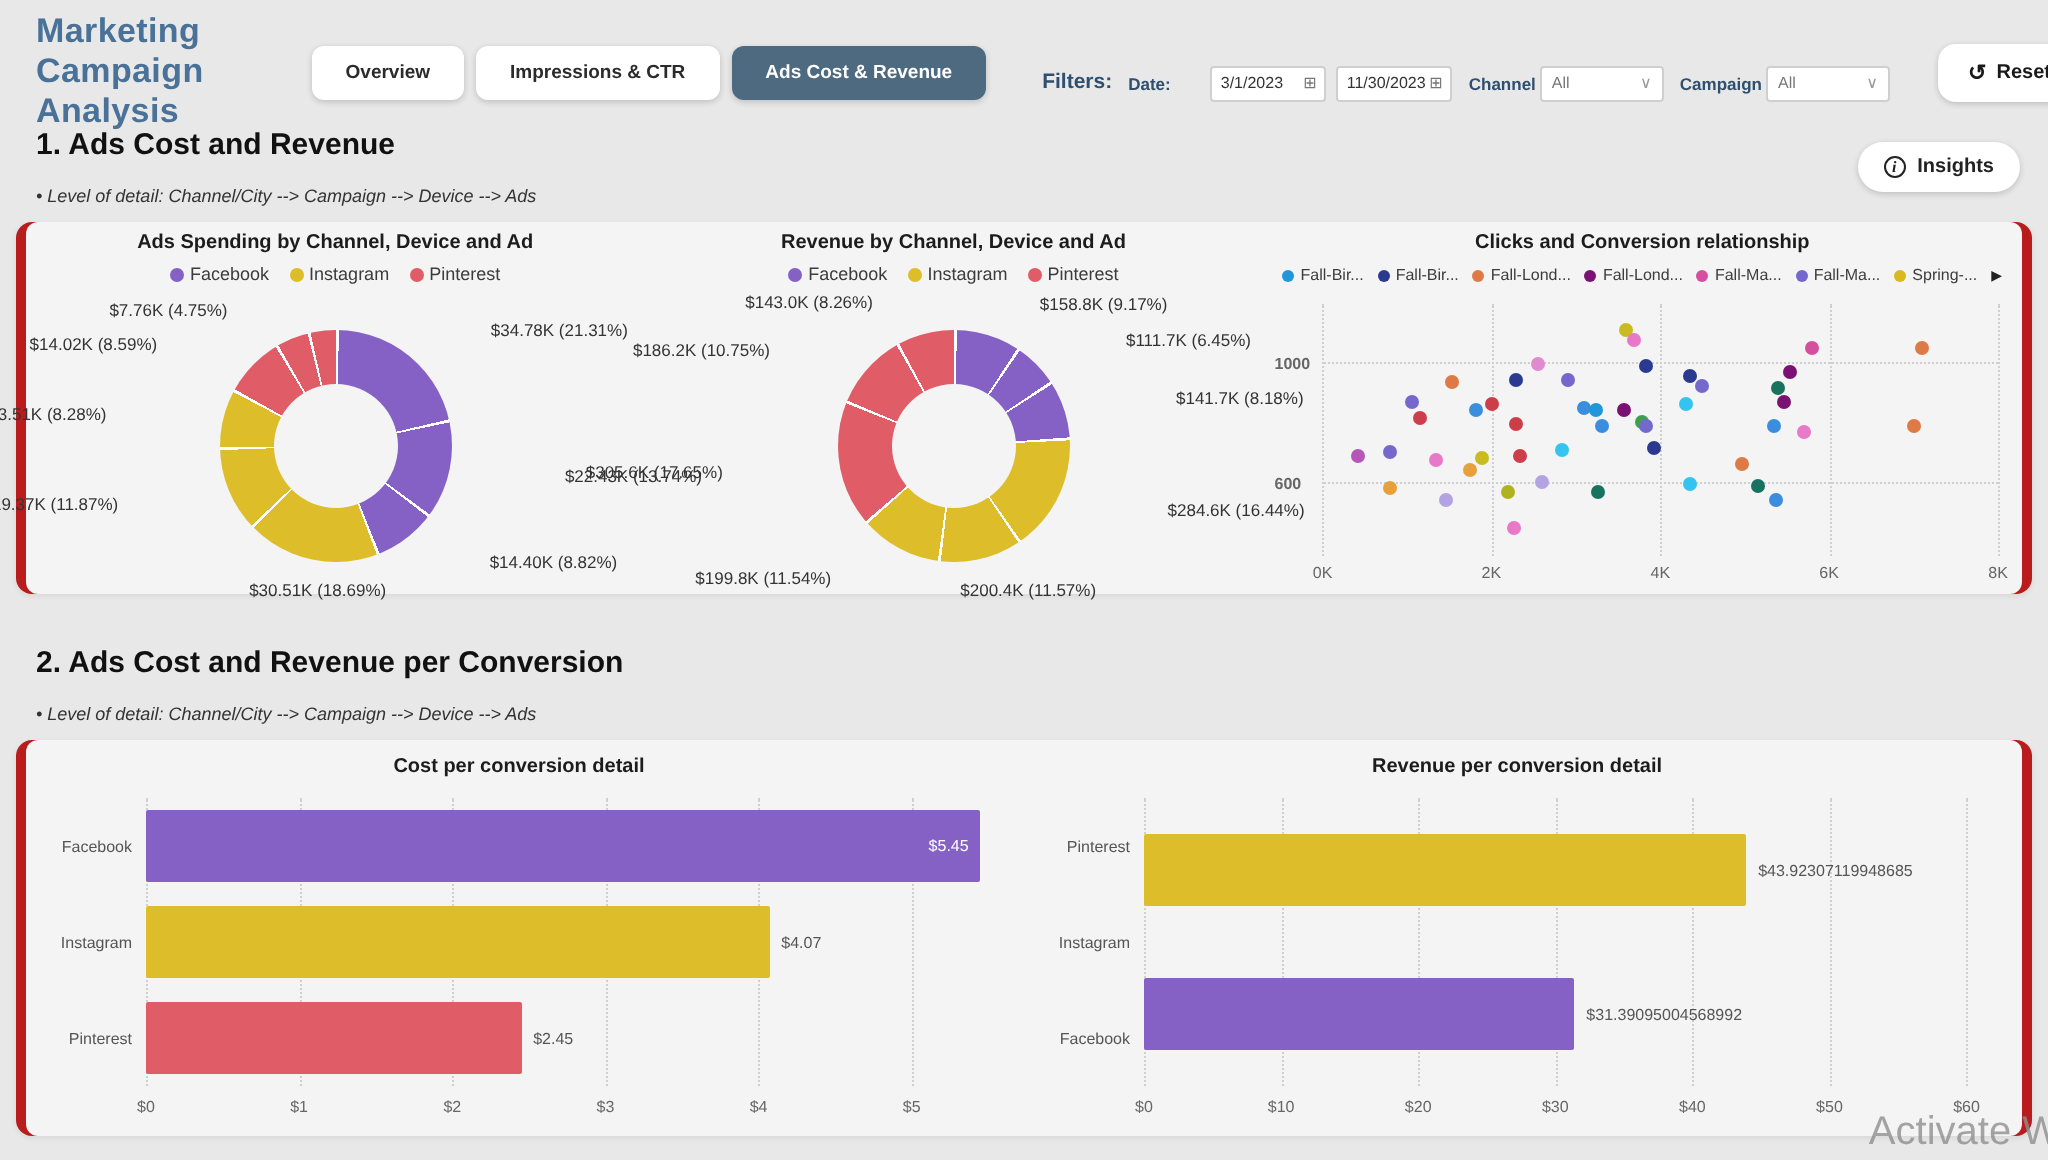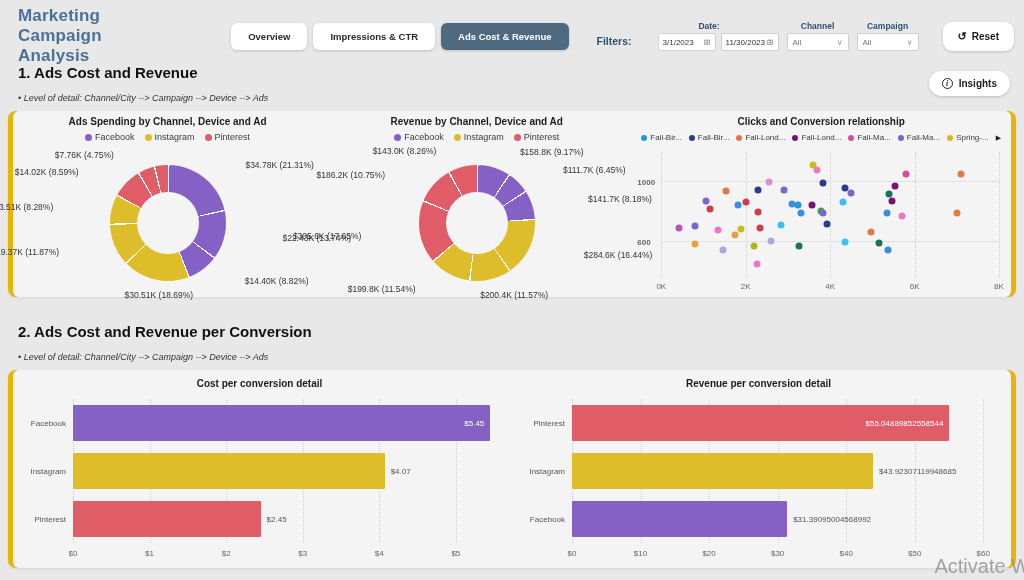--- a/index.html
+++ b/index.html
@@ -12,42 +12,42 @@
     color:#222;
   }
   
   .header { display:flex; align-items:center; padding:4px 10px 0 18px; height:44px; gap:6px;margin-top:12px; }
   .app-title { font-size:17px; font-weight:bold; color:#4a7298; letter-spacing:.2px; margin-right:48px; }
   .tab { background:#fff; border-radius:6px; padding:8px 17px; font-weight:bold; font-size:9.5px; color:#2b2b2b;
          box-shadow:0 1px 3px rgba(0,0,0,.18); cursor:pointer; white-space:nowrap; }
   .tab.active { background:#4d6a80; color:#fff; }
   .filters { display:flex; align-items:flex-end; gap:8px; margin-left:22px; }
   .filters-label { font-size:10.5px; font-weight:bold; color:#2f4f6f; padding-bottom:4px; }
-  .filter-group { display:flex; flex-direction:column; align-items:center; gap:2px; }
+  .filter-group { display:flex; flex-direction:row; align-items:center; gap:2px; }
   .filter-caption { font-size:8.5px; font-weight:bold; color:#2f4f6f; }
   .date-pair { display:flex; gap:5px;padding-left:18px; }
   .inputbox { background:#fff; border:1px solid #cfcfcf; border-radius:2px; height:18px; width:58px;
               display:flex; align-items:center; justify-content:space-between; padding:0 4px; font-size:8px; color:#333; }
   .inputbox .mini-icon { color:#777; font-size:8px; }
   .selectbox { background:#fff; border:1px solid #cfcfcf; border-radius:2px; height:18px; width:62px;
                display:flex; align-items:center; justify-content:space-between; padding:0 5px; font-size:8px; color:#777; }
   .chev { color:#999; font-size:8px; }
   .reset-btn { margin-left:16px; background:#fff; border-radius:9px; padding:8px 15px; font-size:10px; font-weight:bold;
                color:#1a1a1a; box-shadow:0 1px 3px rgba(0,0,0,.18); display:flex; align-items:center; gap:5px; cursor:pointer; }
   .reset-icon { font-size:11px; }
   
   .section-head { display:flex; justify-content:space-between; align-items:center; padding:8px 14px 4px 18px; }
   .section-head h2 { font-size:15px; font-weight:bold; color:#111; }
   .sub { font-size:9px; font-style:italic; color:#333; margin-top:12px; }
   .insights-btn { background:#fff; border-radius:13px; padding:7px 13px; font-size:10px; font-weight:bold;
                   display:flex; align-items:center; gap:6px; box-shadow:0 1px 3px rgba(0,0,0,.18); cursor:pointer; }
   .info-circle { width:11px; height:11px; border:1px solid #222; border-radius:50%; font-size:8px; line-height:10px;
                  text-align:center; font-style:italic; font-family:"Liberation Serif",serif; }
   
-  .card { background:#eab308; border-radius:8px; margin:0 8px; box-shadow:0 1px 3px rgba(0,0,0,.08); }
+  .card { background:#b91c1c; border-radius:8px; margin:0 8px; box-shadow:0 1px 3px rgba(0,0,0,.08); }
   .card-inner { background:#f4f4f4; border-radius:6px; margin:4px 5px 10px 5px; display:flex; }
   .panel { flex:1; position:relative; padding-top:5px; }
   .chart-title { font-size:10px; font-weight:bold; color:#1c1c1c; text-align:center; }
   .legend { display:flex; justify-content:center; align-items:center; gap:10px; margin-top:5px; font-size:9px; color:#3c3c3c; flex-wrap:nowrap; }
   .legend-item { display:flex; align-items:center; gap:3px; cursor:pointer; white-space:nowrap; }
   .dot { width:7px; height:7px; border-radius:50%; display:inline-block; }
   
   .donut-wrap { position:relative; height:158px; margin-top:4px; }
   .donut-ring { position:absolute; left:50%; top:19px; transform:translateX(-50%); width:116px; height:116px;
                 border-radius:50%; cursor:pointer; }
@@ -370,25 +370,20 @@
           </div>
         <div class="hbar-plot">
             <div class="vgrid" style="left: 0%;"></div>
             <div class="vgrid" style="left: 16.129%;"></div>
             <div class="vgrid" style="left: 32.2581%;"></div>
             <div class="vgrid" style="left: 48.3871%;"></div>
             <div class="vgrid" style="left: 64.5161%;"></div>
             <div class="vgrid" style="left: 80.6452%;"></div>
             <div class="vgrid" style="left: 96.7742%;"></div>
             <div class="hbar-row">
-              <div class="hbar-fill" style="width: 88.7885%; background: rgb(224, 92, 102);">
-                <span class="hbar-val inside">$55.04889852558544</span>
-              </div>
-            </div>
-            <div class="hbar-row">
               <div class="hbar-fill" style="width: 70.8437%; background: rgb(221, 190, 42);"></div>
               <span class="hbar-val outside">$43.92307119948685</span>
             </div>
             <div class="hbar-row">
               <div class="hbar-fill" style="width: 50.6306%; background: rgb(134, 97, 197);"></div>
               <span class="hbar-val outside">$31.39095004568992</span>
             </div>
           </div>
       </div>
       <div class="hbar-axis">

